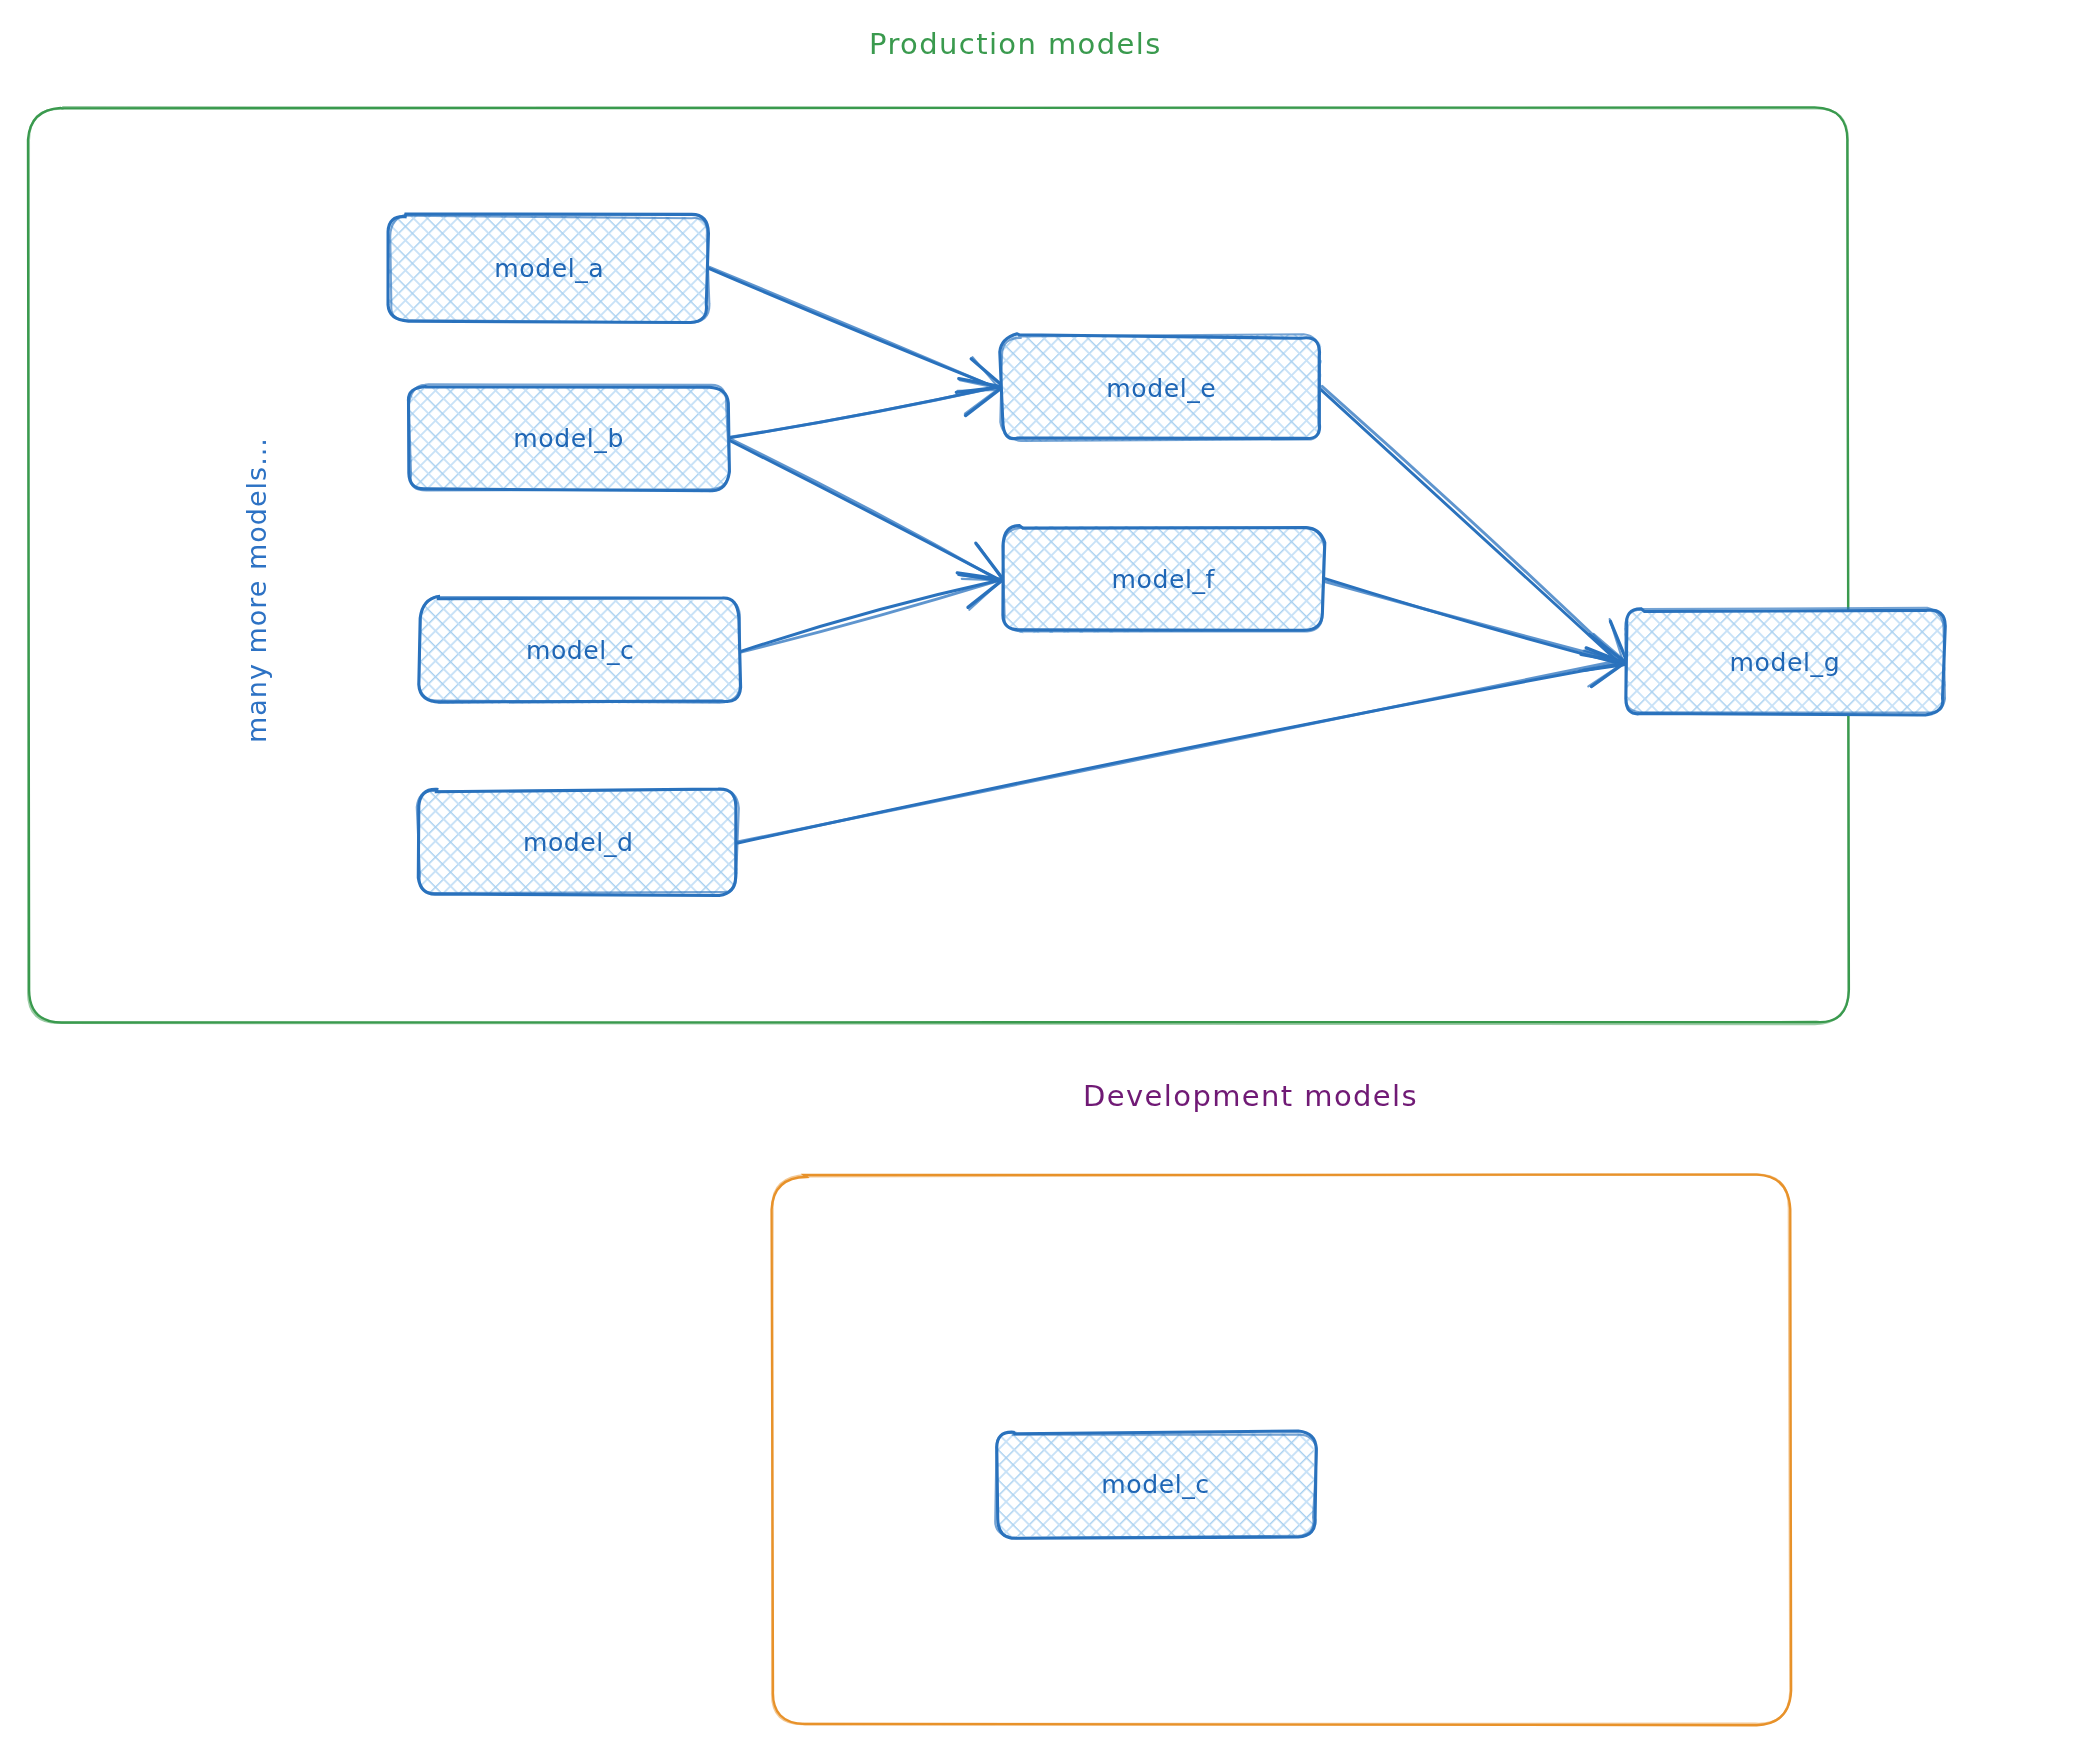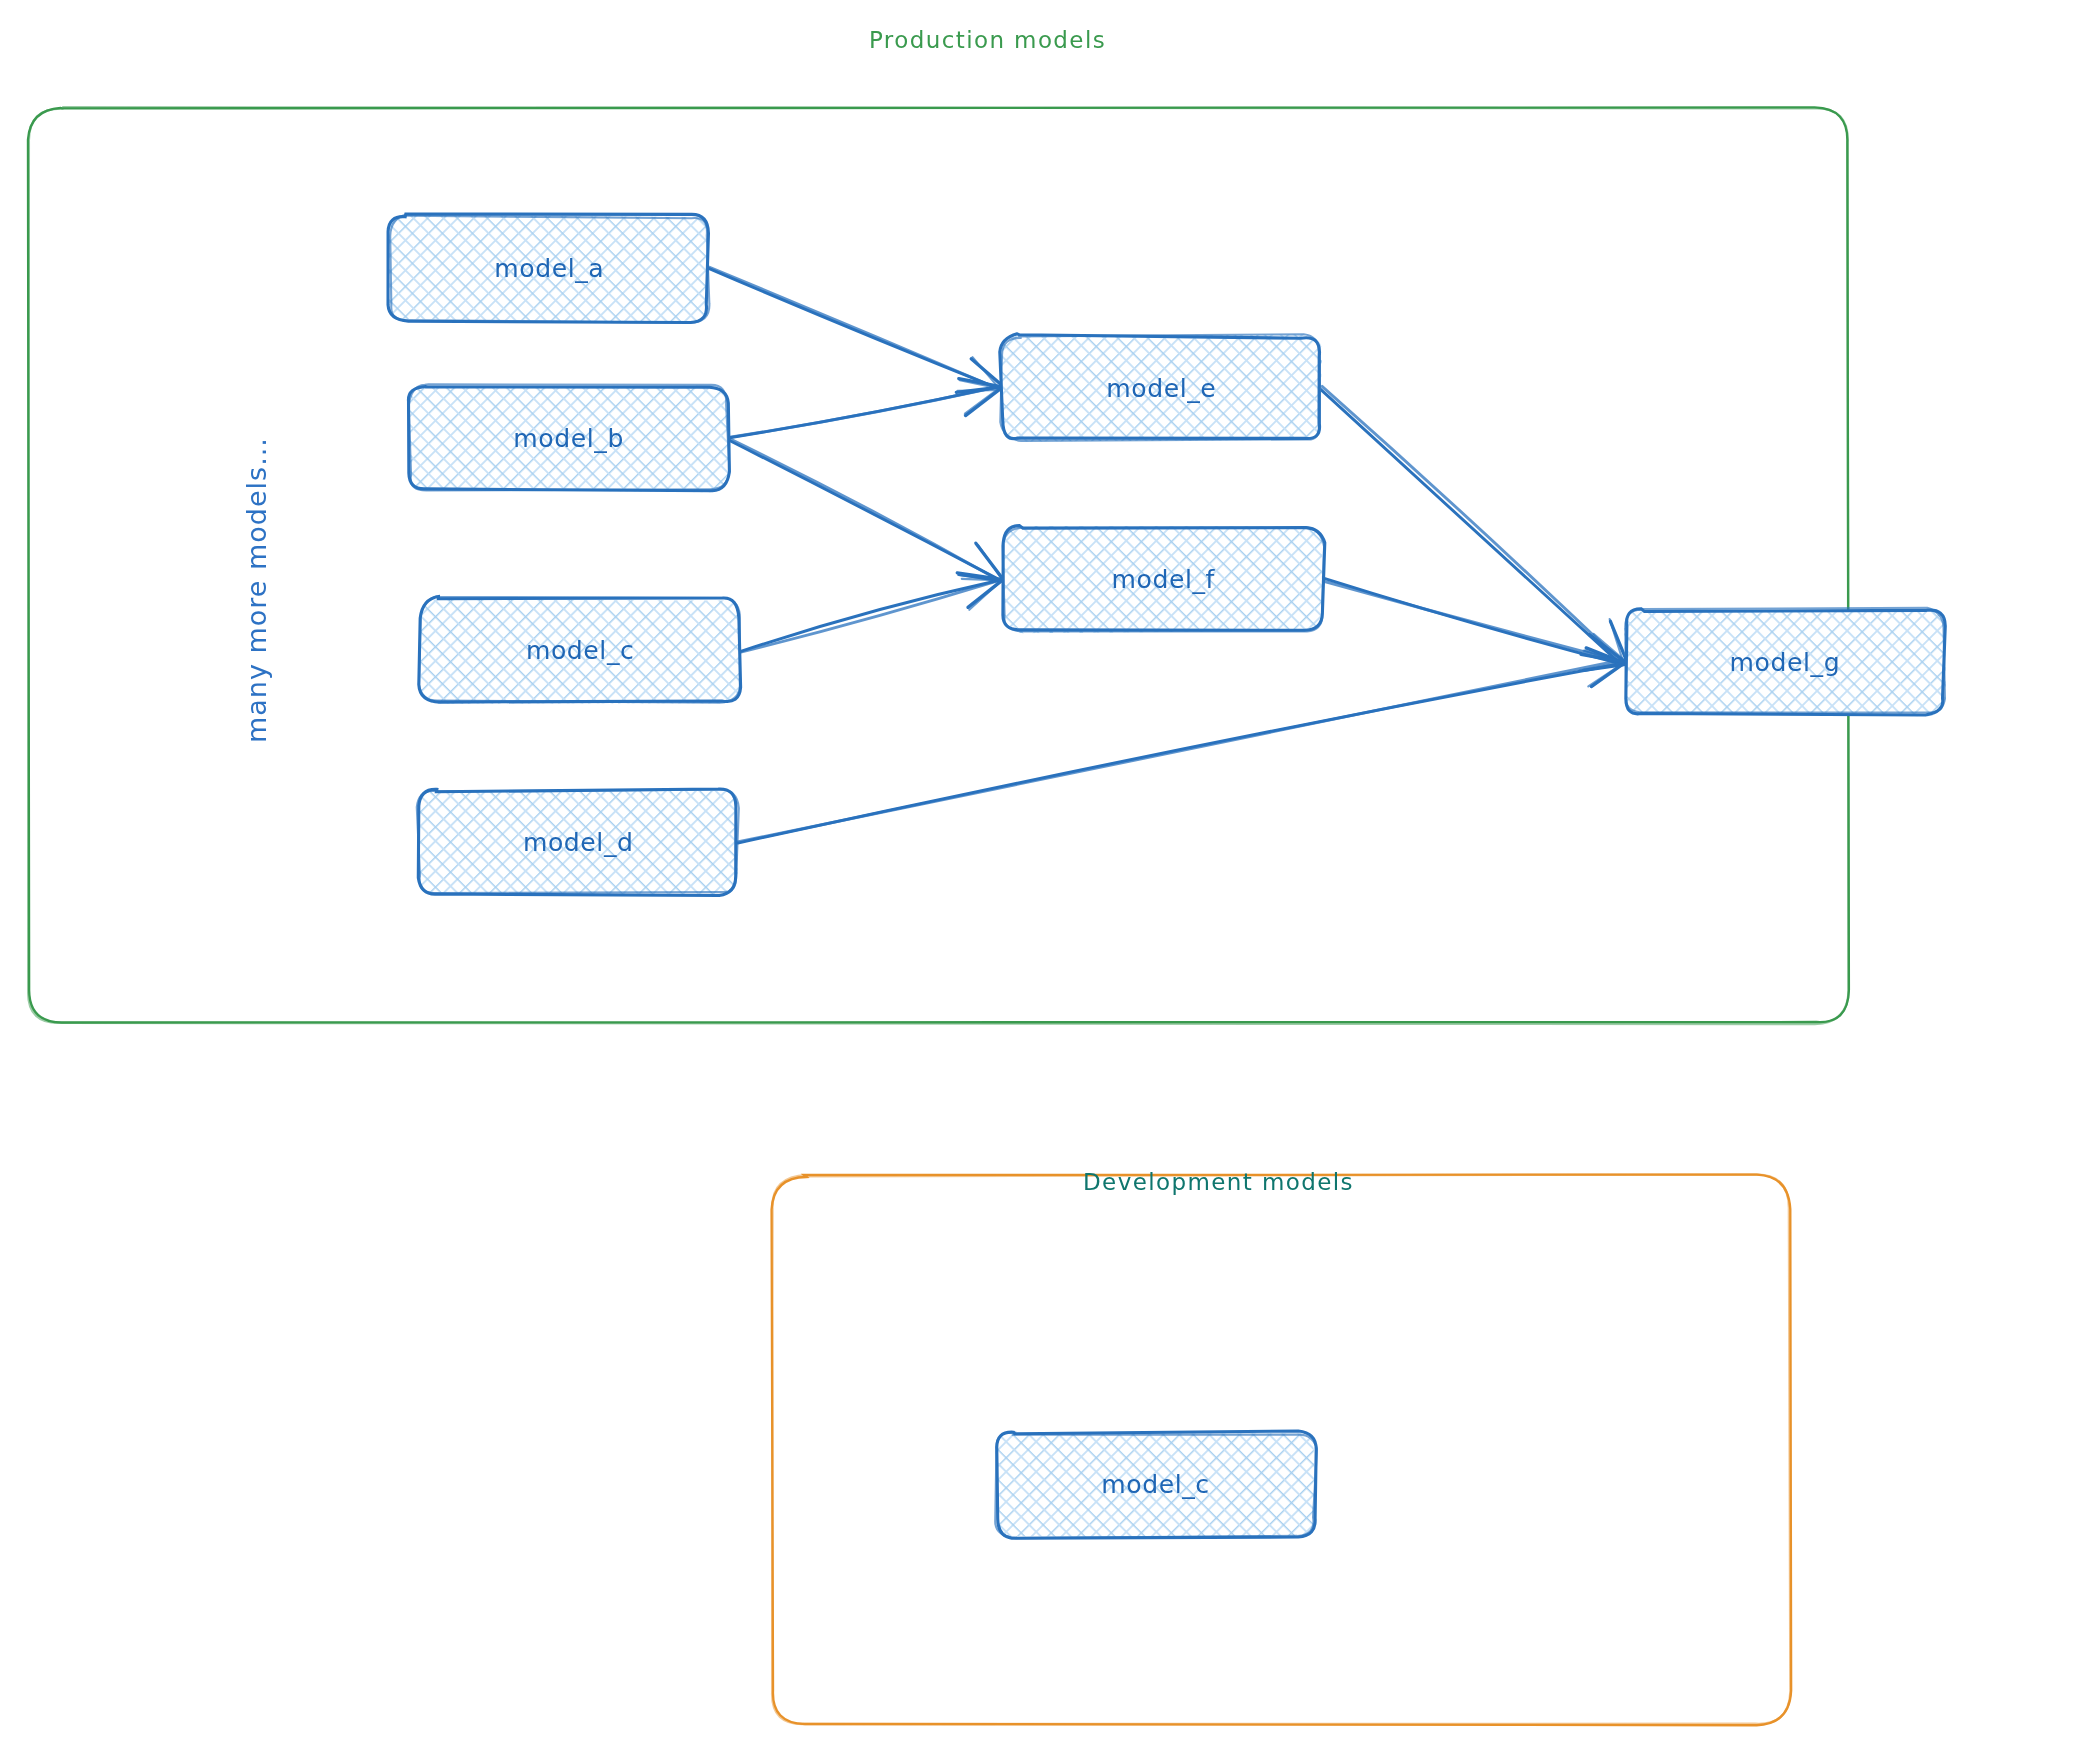--- a/index.html
+++ b/index.html
@@ -20,21 +20,21 @@
   svg.layer {
     position: absolute;
     left: 0;
     top: 0;
     width: 2089px;
     height: 1759px;
   }
   .grp-title {
     position: absolute;
     font-family: "DejaVu Sans", sans-serif;
-    font-size: 23px;
+    font-size: 29px;
     letter-spacing: 1.4px;
     white-space: nowrap;
   }
   .node-label {
     font-family: "DejaVu Sans", sans-serif;
     font-size: 26px;
     fill: #1f66b5;
     letter-spacing: 0.6px;
   }
   .side-note {
@@ -178,18 +178,18 @@
           <path d="M 1051.2063443072702 1485.0536865569272 L 1345.183950617284 1484.769975994513 Q 1360.3920096021948 1484.9265946502057 1361.1021262002744 1503.721073388203 L 1362.5488683127571 1575.869461591221 Q 1362.7075445816185 1593.717438271605 1342.7386488340192 1593.0180898491083 L 1048.0989711934155 1591.3763545953361 Q 1032.3193758573389 1591.360133744856 1033.449245541838 1574.2780692729766 L 1031.1675925925927 1500.623988340192 Q 1030.5608367626887 1483.188014403292 1050.5672496570644 1484.8343449931413 Z" fill="url(#hatch)" stroke="none"></path>
           <path d="M 1051.3056790123458 1485.1348353909466 L 1344.9183127572016 1482.2412962962962 Q 1363.7111934156378 1484.0243004115227 1363.4324691358024 1501.6097736625513 L 1362.3191769547325 1572.4791975308642 Q 1363.6305761316873 1591.0029423868314 1344.9814814814815 1592.1736008230453 L 1048.075596707819 1593.3393209876542 Q 1034.0388477366255 1591.5371399176954 1033.5527160493828 1573.6263168724279 L 1032.5875720164609 1500.8216666666667 Q 1031.7360082304526 1482.4268930041153 1049.946172839506 1483.5679218106995 Z" fill="none" stroke="#2a72bd" stroke-width="3.2" stroke-linecap="round" opacity="1"></path>
           <path d="M 1049.8551028806585 1486.1262345679013 L 1345.1220576131686 1486.0722016460904 Q 1359.7618518518518 1485.5984156378602 1364.2781893004114 1500.453024691358 L 1360.1969958847737 1571.6730658436213 Q 1363.3997530864197 1589.7177983539095 1343.8568312757202 1591.002037037037 L 1052.1608230452675 1593.2294855967077 Q 1030.0598765432098 1591.1260699588477 1030.9910288065844 1574.5732716049383 L 1032.2135390946503 1501.9414609053497 Q 1030.9422222222222 1481.8232304526748 1051.2807818930041 1483.9667283950616 Z" fill="none" stroke="#2a72bd" stroke-width="2.2" stroke-linecap="round" opacity="0.65"></path>
           <text class="node-label" x="1197" y="1547" text-anchor="middle">model_c</text>
         </g>
       </g>
   </svg>
 
   <div class="grp-title" id="title-production" style="left:869px; top:27px; color:#3a9a4e;">Production models</div>
 
-  <div class="grp-title" id="title-development" style="left:1083px; top:1169px; color:#0f766e;">Development models</div>
+  <div class="grp-title" id="title-development" style="left:1083px; top:1079px; color:#701a75;">Development models</div>
 
   <div class="side-note" id="side-note" style="left:241px; top:743px; transform:rotate(-90deg);">many more models...</div>
 
 </div>
 
 
 </body></html>

